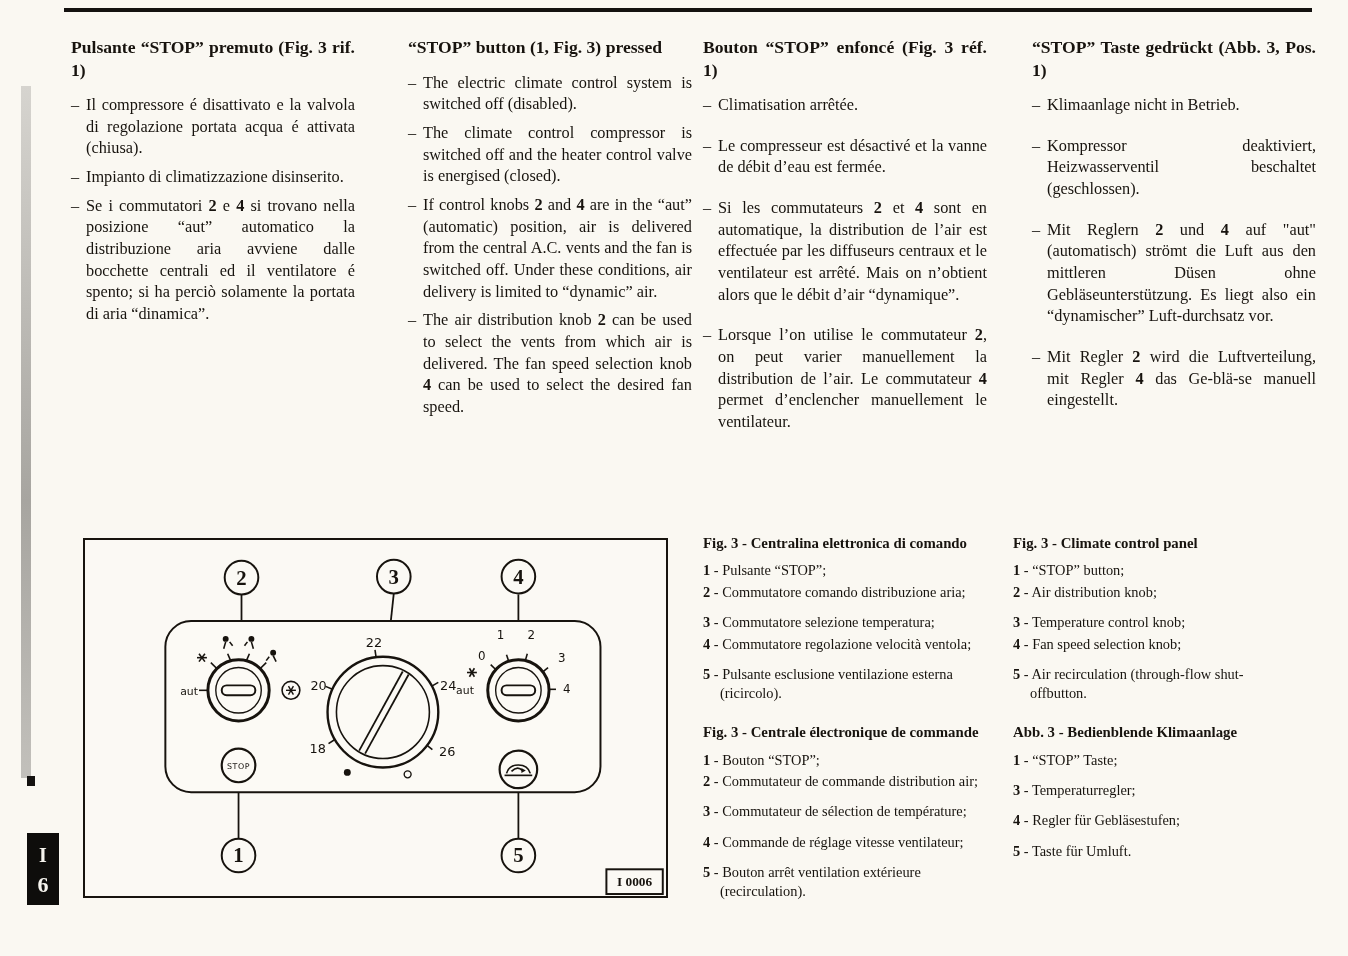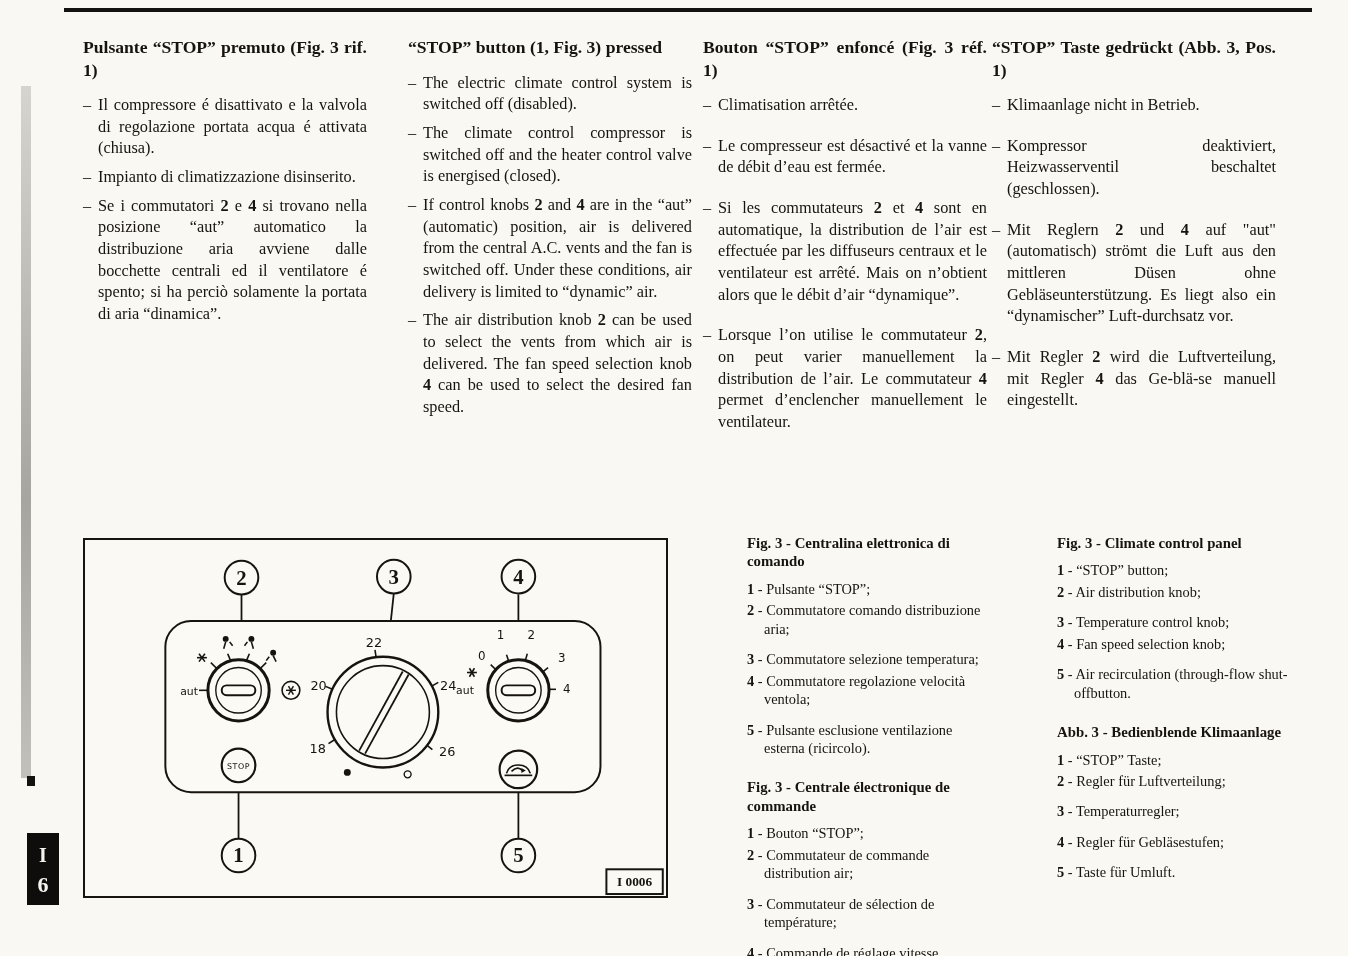--- a/index.html
+++ b/index.html
@@ -23,39 +23,39 @@
   .col li{position:relative;padding-left:15px;margin-bottom:7px;}
   .col li::before{content:"–";position:absolute;left:0;top:0;}
   .col.loose li{margin-bottom:19px;}
   b{font-weight:bold;}
 
   .figure{position:absolute;left:83px;top:538px;width:585px;height:360px;
     border:2px solid #17130e;box-sizing:border-box;background:#fbf9f4;}
   .figure svg{display:block;width:100%;height:100%;}
 
   .legend-col{position:absolute;top:534px;width:287px;}
-  .legend-block{margin-bottom:21px;margin-left:44px;}
+  .legend-block{margin-bottom:21px;}
   .legend-title{font-weight:bold;font-size:14.8px;line-height:1.25;margin:0 0 9px 0;}
   .legend-block ul{list-style:none;margin:0;padding:0;font-size:14.4px;line-height:1.28;}
   .legend-block li{padding-left:17px;text-indent:-17px;margin-bottom:3px;}
   .legend-block li.mt{margin-top:12px;}
 </style>
 </head>
 <body>
 
 <div class="top-rule"></div>
 <div class="edge-strip"></div>
 <div class="edge-mark"></div>
 
 <div class="page-tab">
   <div class="letter">I</div>
   <div class="number">6</div>
 </div>
 
-<section class="col" style="left:83px">
+<section class="col" style="left:71px">
   <h2>Pulsante “STOP” premuto (Fig. 3 rif. 1)</h2>
   <ul>
     <li>Il compressore é disattivato e la valvola di regolazione portata acqua é attivata (chiusa).</li>
     <li>Impianto di climatizzazione disinserito.</li>
     <li>Se i commutatori <b>2</b> e <b>4</b> si trovano nella posizione “aut” automatico la distribuzione aria avviene dalle bocchette centrali ed il ventilatore é spento; si ha perciò solamente la portata di aria “dinamica”.</li>
   </ul>
 </section>
 
 <section class="col" style="left:408px">
   <h2>“STOP” button (1, Fig. 3) pressed</h2>
@@ -70,21 +70,21 @@
 <section class="col loose" style="left:703px">
   <h2>Bouton “STOP” enfoncé (Fig. 3 réf. 1)</h2>
   <ul>
     <li>Climatisation arrêtée.</li>
     <li>Le compresseur est désactivé et la vanne de débit d’eau est fermée.</li>
     <li>Si les commutateurs <b>2</b> et <b>4</b> sont en automatique, la distribution de l’air est effectuée par les diffuseurs  centraux et le ventilateur est arrêté. Mais on n’obtient alors que le débit d’air “dynamique”.</li>
     <li>Lorsque l’on utilise le commutateur <b>2</b>, on peut varier manuellement la distribution de l’air. Le commutateur <b>4</b> permet d’enclencher manuellement le ventilateur.</li>
   </ul>
 </section>
 
-<section class="col loose" style="left:992px">
+<section class="col loose" style="left:1032px">
   <h2>“STOP” Taste gedrückt (Abb. 3, Pos. 1)</h2>
   <ul>
     <li>Klimaanlage nicht in Betrieb.</li>
     <li>Kompressor deaktiviert, Heizwasserventil beschaltet (geschlossen).</li>
     <li>Mit Reglern <b>2</b> und <b>4</b> auf "aut" (automatisch) strömt die Luft aus den mittleren Düsen ohne Gebläseunterstützung. Es liegt also ein “dynamischer” Luft-durchsatz vor.</li>
     <li>Mit Regler <b>2</b> wird die Luftverteilung, mit Regler <b>4</b> das Ge-blä-se manuell eingestellt.</li>
   </ul>
 </section>
 
 <div class="figure">
@@ -265,19 +265,18 @@
       <li><b>2</b> - Air distribution knob;</li>
       <li class="mt"><b>3</b> - Temperature control knob;</li>
       <li><b>4</b> - Fan speed selection knob;</li>
       <li class="mt"><b>5</b> - Air recirculation (through-flow shut-offbutton.</li>
     </ul>
   </div>
   <div class="legend-block">
     <p class="legend-title">Abb. 3 - Bedienblende Klimaanlage</p>
     <ul>
       <li><b>1</b> - “STOP” Taste;</li>
-      <li><b>2</b> - Regler für Luftverteilung;</li>
       <li class="mt"><b>3</b> - Temperaturregler;</li>
       <li class="mt"><b>4</b> - Regler für Gebläsestufen;</li>
       <li class="mt"><b>5</b> - Taste für Umluft.</li>
     </ul>
   </div>
 </div>
 
 </body></html>

